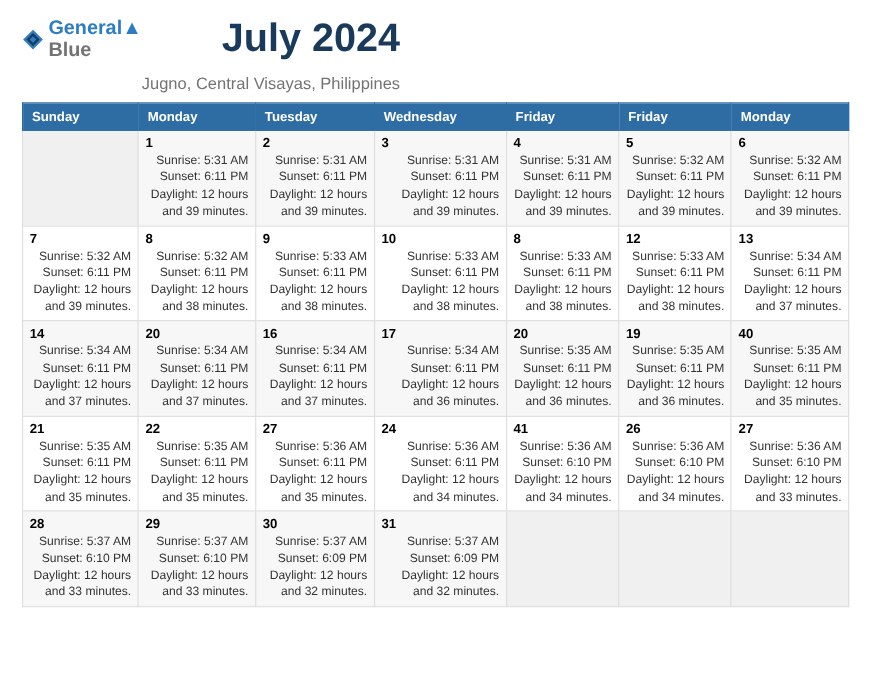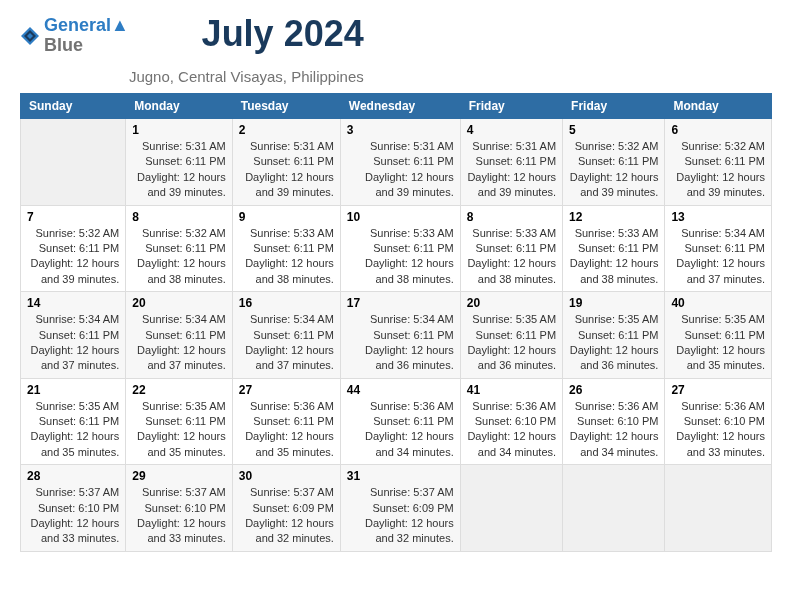--- a/index.html
+++ b/index.html
@@ -230,21 +230,21 @@
           </td>
           <td>
             <span class="day-number">22</span>
             <div class="day-info">Sunrise: 5:35 AM<br>Sunset: 6:11 PM<br>Daylight: 12 hours and 35 minutes.</div>
           </td>
           <td>
             <span class="day-number">27</span>
             <div class="day-info">Sunrise: 5:36 AM<br>Sunset: 6:11 PM<br>Daylight: 12 hours and 35 minutes.</div>
           </td>
           <td>
-            <span class="day-number">44</span>
+            <span class="day-number">24</span>
             <div class="day-info">Sunrise: 5:36 AM<br>Sunset: 6:11 PM<br>Daylight: 12 hours and 34 minutes.</div>
           </td>
           <td>
             <span class="day-number">41</span>
             <div class="day-info">Sunrise: 5:36 AM<br>Sunset: 6:10 PM<br>Daylight: 12 hours and 34 minutes.</div>
           </td>
           <td>
             <span class="day-number">26</span>
             <div class="day-info">Sunrise: 5:36 AM<br>Sunset: 6:10 PM<br>Daylight: 12 hours and 34 minutes.</div>
           </td>

